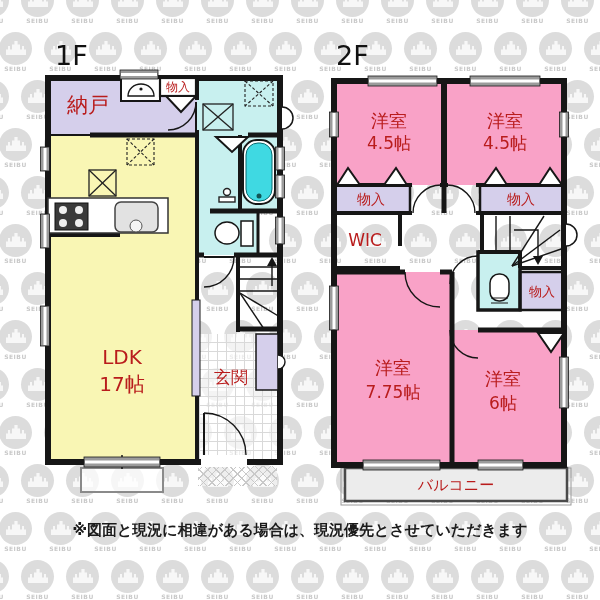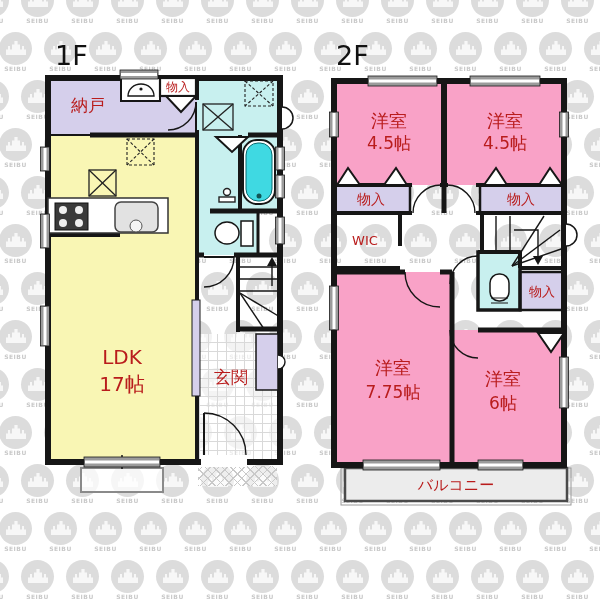--- a/index.html
+++ b/index.html
@@ -1206,33 +1206,34 @@
       </g>
       <g>
         <rect x="478" y="460" width="45" height="10" fill="#9b9b9b" stroke="#1a1a1a" stroke-width="0.8"></rect>
         <line x1="479" y1="465" x2="522" y2="465" stroke="#ffffff" stroke-width="3"></line>
       </g>
     </svg>
 
   <div class="floorlbl" style="left:55px;top:42px;">1F</div>
   <div class="floorlbl" style="left:336px;top:42px;">2F</div>
 
-  <div class="lbl" style="left:88px;top:105px;font-size:17px;">納戸</div>
+  <div class="lbl" style="left:88px;top:105px;font-size:21px;">納戸</div>
   <div class="lbl" style="left:178px;top:87px;font-size:12px;">物入</div>
   <div class="lbl" style="left:122px;top:357px;font-size:20px;">LDK</div>
   <div class="lbl" style="left:122px;top:384px;font-size:20px;">17帖</div>
   <div class="lbl" style="left:231px;top:377px;font-size:17px;">玄関</div>
 
   <div class="lbl" style="left:389px;top:121px;font-size:18px;">洋室</div>
   <div class="lbl" style="left:389px;top:143px;font-size:17px;">4.5帖</div>
   <div class="lbl" style="left:505px;top:121px;font-size:18px;">洋室</div>
   <div class="lbl" style="left:505px;top:143px;font-size:17px;">4.5帖</div>
   <div class="lbl" style="left:371px;top:199px;font-size:14px;">物入</div>
   <div class="lbl" style="left:521px;top:199px;font-size:14px;">物入</div>
-  <div class="lbl" style="left:365px;top:240px;font-size:13px;">WIC</div>
+  <div class="lbl" style="left:365px;top:240px;font-size:17px;">WIC</div>
   <div class="lbl" style="left:542px;top:291px;font-size:13px;">物入</div>
   <div class="lbl" style="left:393px;top:368px;font-size:18px;">洋室</div>
   <div class="lbl" style="left:393px;top:392px;font-size:17px;">7.75帖</div>
   <div class="lbl" style="left:503px;top:379px;font-size:18px;">洋室</div>
   <div class="lbl" style="left:503px;top:403px;font-size:17px;">6帖</div>
   <div class="lbl" style="left:456px;top:485px;font-size:15px;">バルコニー</div>
 
+  <div id="disclaimer">※図面と現況に相違がある場合は、現況優先とさせていただきます</div>
 </div>
 
 </body></html>

